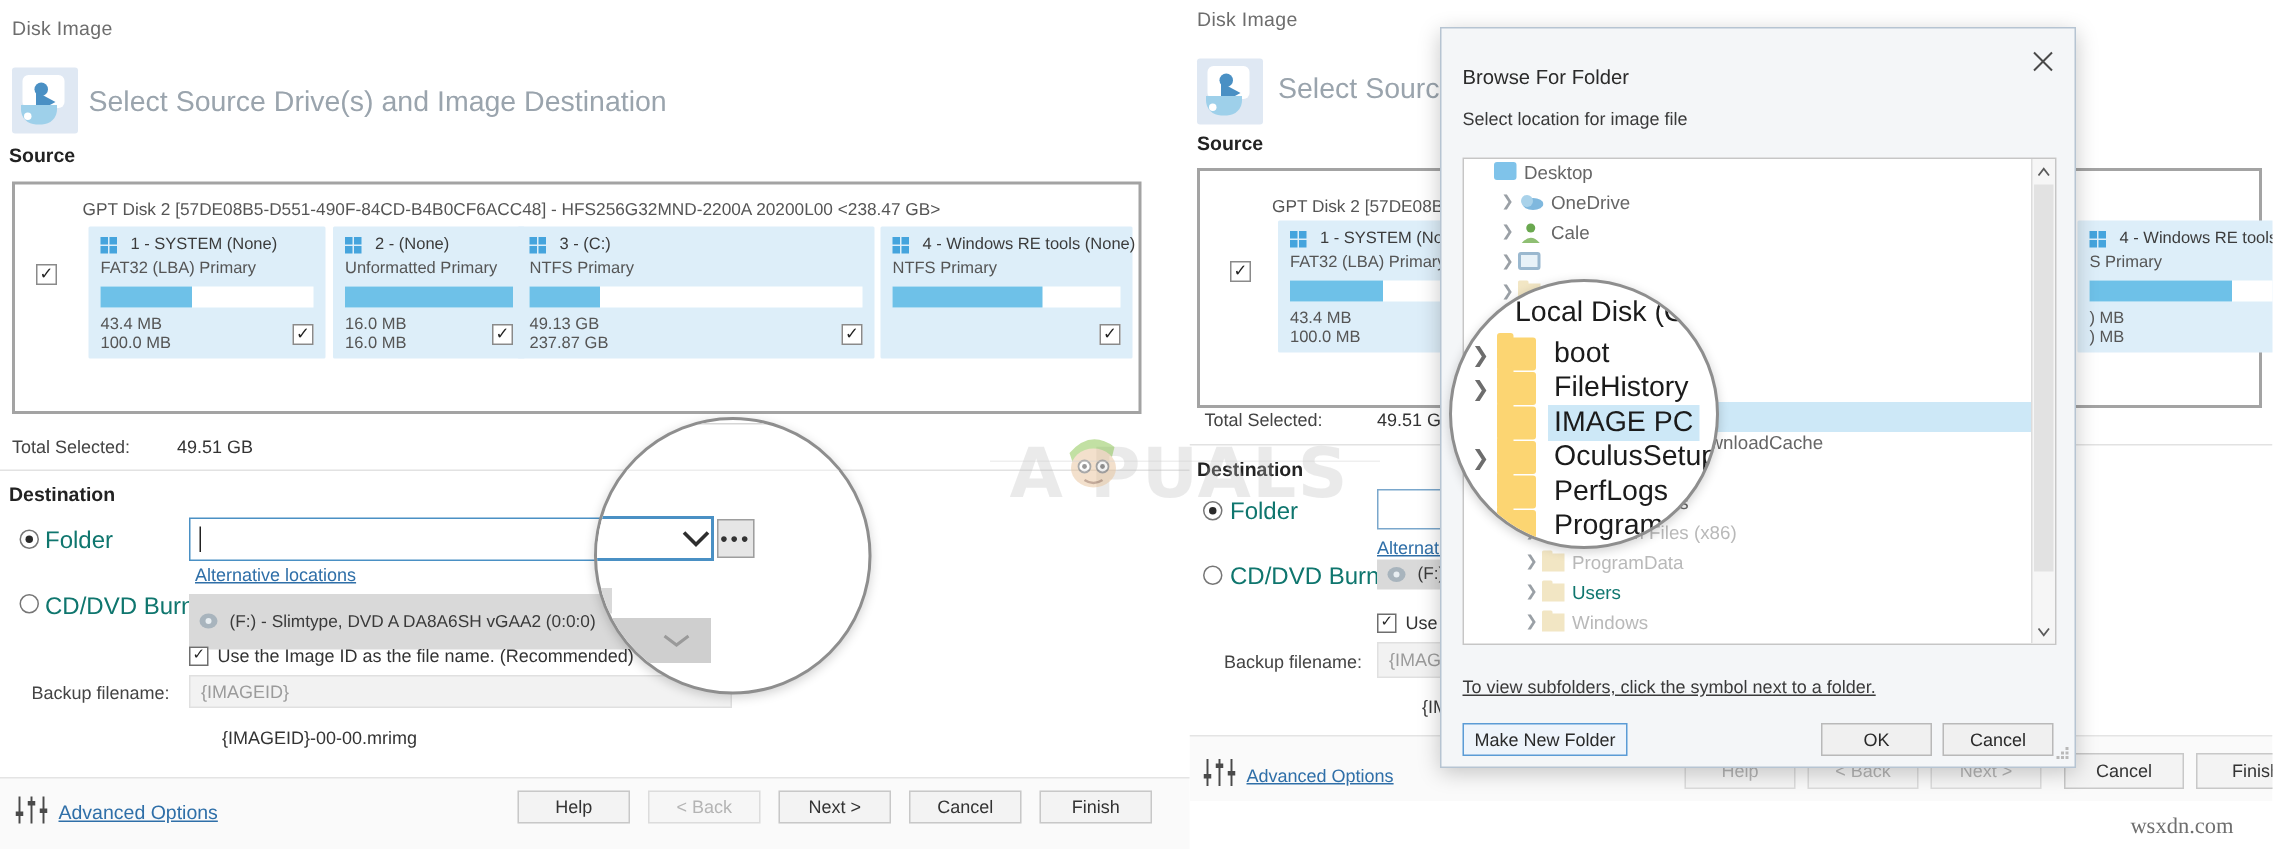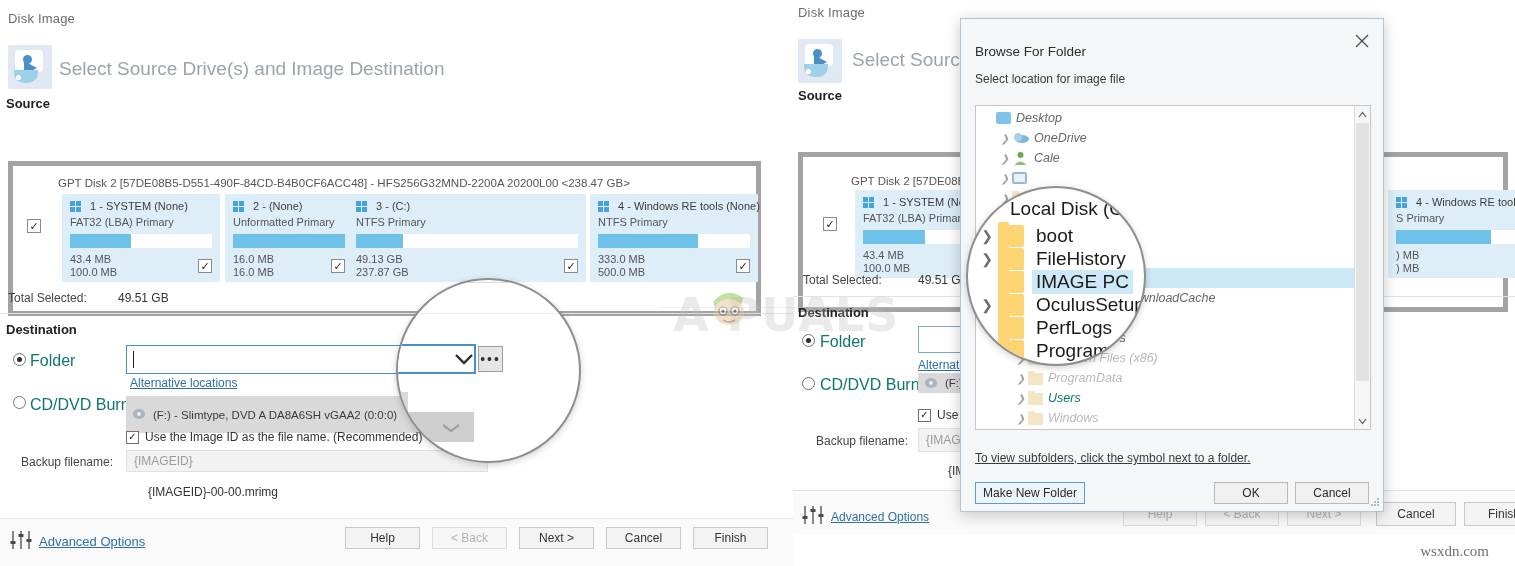--- a/index.html
+++ b/index.html
@@ -40,21 +40,21 @@
   .wiz-header-icon .dot{
     position:absolute; left:8px; top:30px;width:5px;height:5px;background:#fff;border-radius:50%;
   }
   .wiz-headline {
     position:absolute; font-size: 19px; color: #9aa4ad; font-weight: 400;
   }
   .section-label {
     position:absolute; font-size:13px; font-weight:bold; color:#222;
   }
   .src-box {
-    position:absolute; border:5px solid #a3a3a3; background:#fff;margin-top:40px;
+    position:absolute; border:2px solid #a3a3a3; background:#fff;
   }
   .disk-caption { position:absolute; font-size:11.5px; color:#555; white-space:nowrap; }
   .part {
     position:absolute; background:#ddeef9; border-radius:1px; padding:6px 8px;
   }
   .part .ptitle { font-size:11px; color:#3b3b3b; white-space:nowrap; padding-left:20px; position:relative; }
   .part .ptitle .winlogo {
     position:absolute; left:0; top:1px; width:13px; height:12px;
   }
   .winlogo i { position:absolute; background:#45a4dd; width:5px; height:5px; }
@@ -124,21 +124,21 @@
   .dlg {
     position:absolute; background:#f4f6f8; border:1px solid #b6c4d2;
     box-shadow: 0 3px 14px rgba(0,0,0,.22);
   }
   .dlg-title { position:absolute; font-size:13.5px; color:#2b2b2b; }
   .dlg-close { position:absolute; width:26px;height:26px; display:flex;align-items:center;justify-content:center; }
   .dlg-sub { position:absolute; font-size:12px; color:#3a3a3a;margin-top:11px; }
   .tree {
     position:absolute; background:#fff; border:1px solid #c6c6c6; overflow:hidden;
   }
-  .trow { position:absolute; left:0; right:0; height:20px; display:flex; align-items:center; font-size:12.5px; color:#777; white-space:nowrap;font-style:italic; }
+  .trow { position:absolute; left:0; right:0; height:20px; display:flex; align-items:flex-start; font-size:12.5px; color:#777; white-space:nowrap; }
   .trow.sel { background:#cde8f7; color:#222; }
   .tchev { width:14px; flex:none; text-align:center; color:#9aa0a6; font-size:10px; }
   .ticon { width:17px; height:14px; flex:none; margin-right:5px; position:relative; }
   .folder-ico { background:#fcd572; border-radius:1px 2px 2px 2px; }
   .folder-ico:before { content:""; position:absolute; left:0; top:-2px; width:7px;height:3px;background:#fcd572;border-radius:1px 1px 0 0;}
   .folder-dim { background:#f2e6c4; }
   .folder-dim:before{content:"";position:absolute;left:0;top:-2px;width:7px;height:3px;background:#f2e6c4;border-radius:1px 1px 0 0;}
   .desktop-ico { background:#7fc3ea; border-radius:2px; }
   .pc-ico { border:2px solid #9ab8cf; background:#e8f2f8; border-radius:2px;}
   .scroll {
@@ -371,24 +371,20 @@
               <i></i>
               <i></i>
               <i></i>
             </span>
           <span>4 - Windows RE tools (None)</span>
         </div>
         <div class="pfs">NTFS Primary</div>
         <div class="bar">
             <span style="width:66%"></span>
           </div>
-        <div class="pnums">
-          <div>333.0 MB</div>
-          <div>500.0 MB</div>
-        </div>
         <div class="cbox" style="right:8px; bottom:9px;">✓</div>
       </div>
     </div>
 
     <div class="kv-label" style="left:8px; top:291px;">Total Selected:</div>
     <div class="kv-val" style="left:118px; top:291px;">49.51 GB</div>
     <div class="divider" style="left:0px; top:313px; width:793px;"></div>
 
     <div class="section-label" style="left:6px; top:322px;">Destination</div>
 

